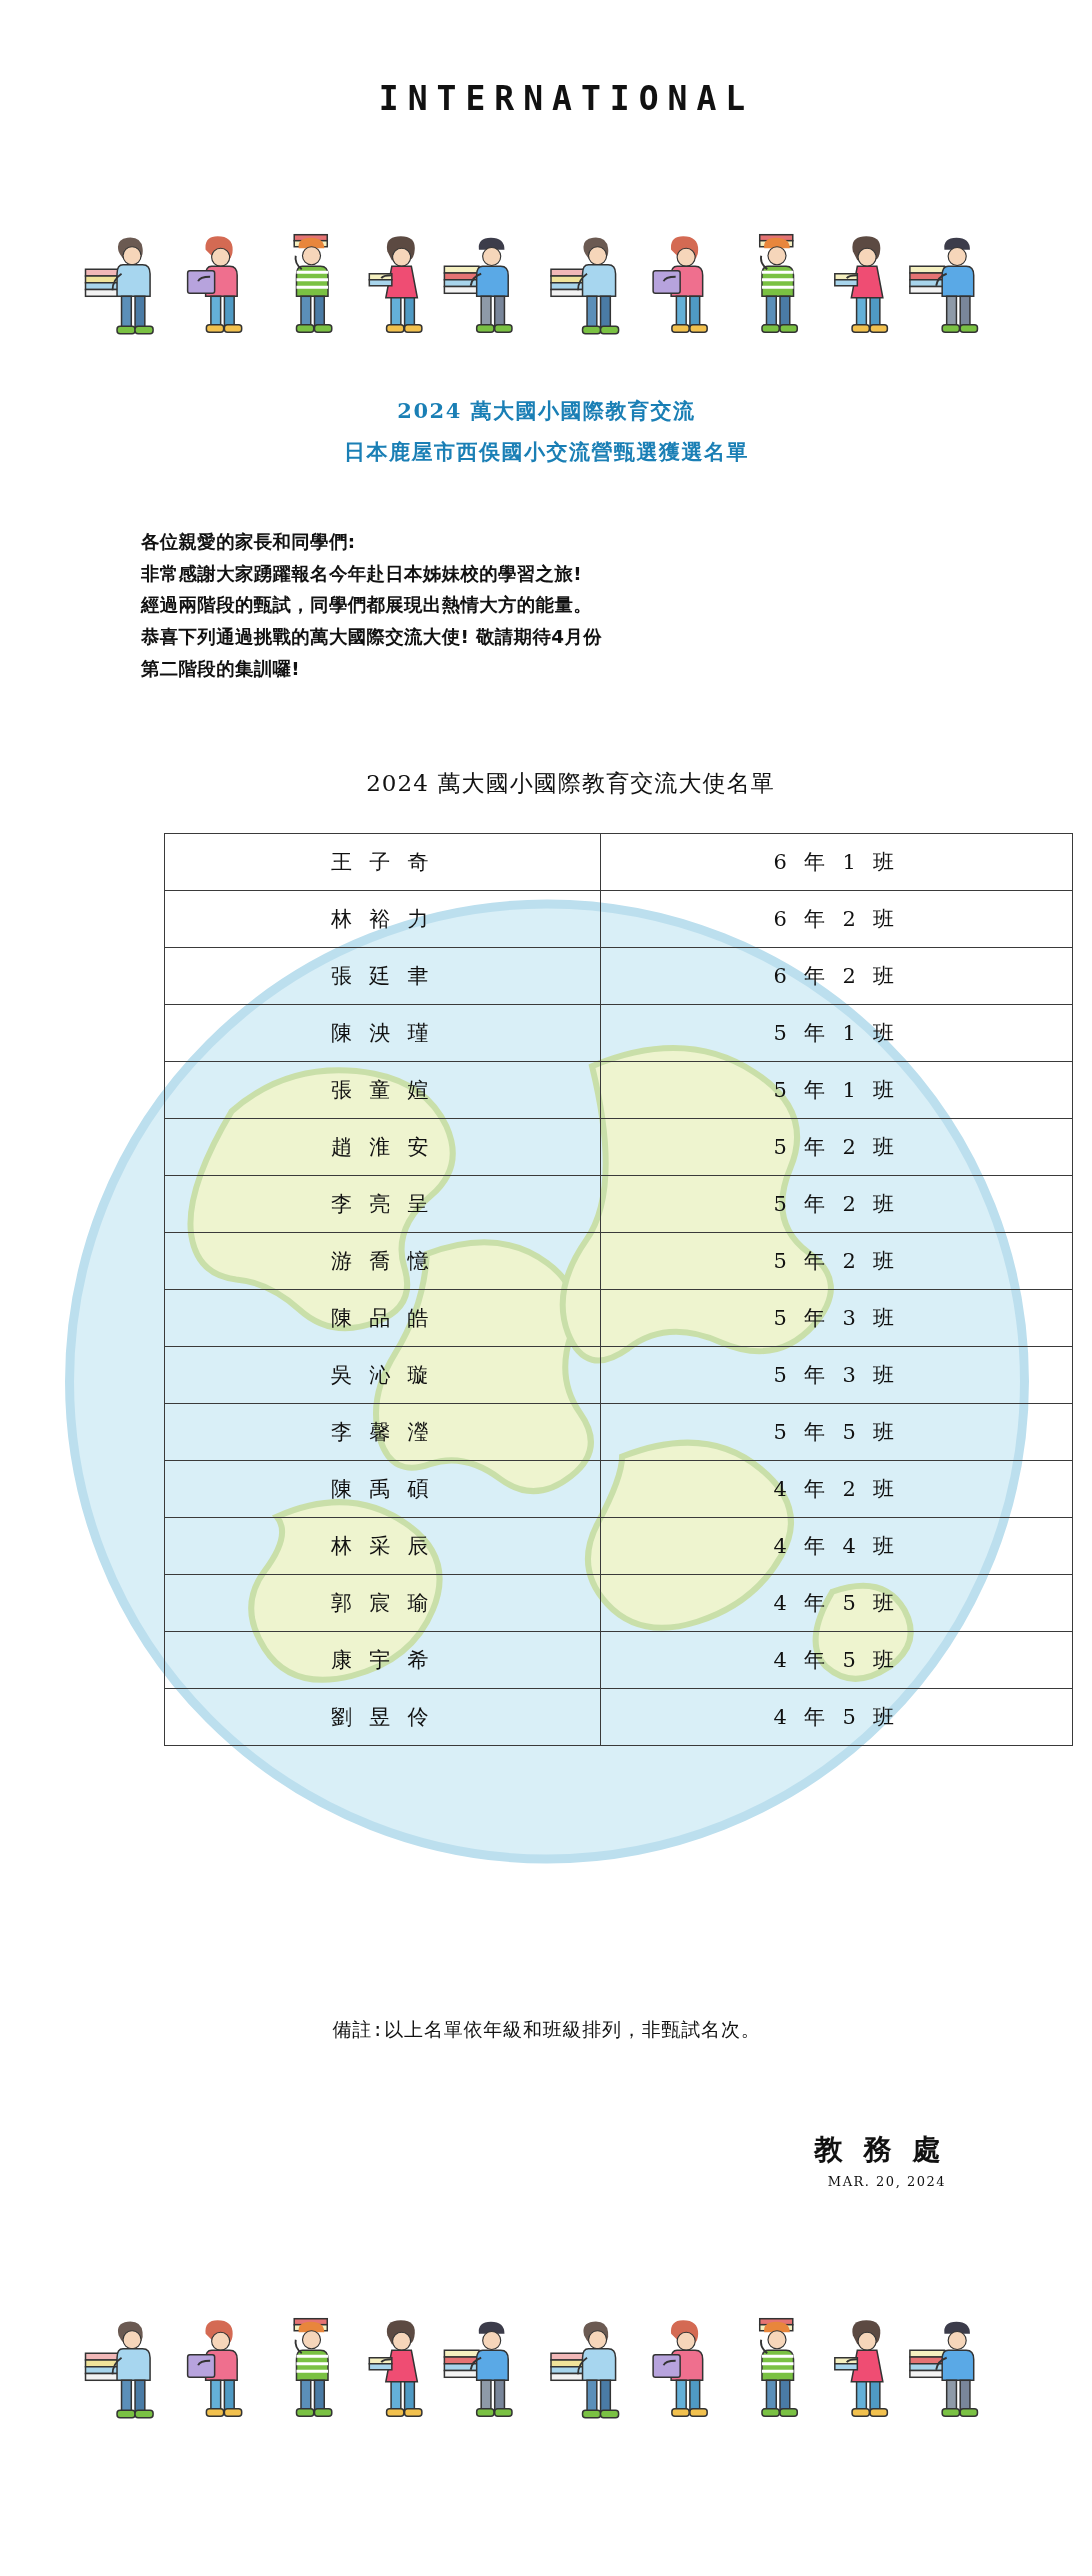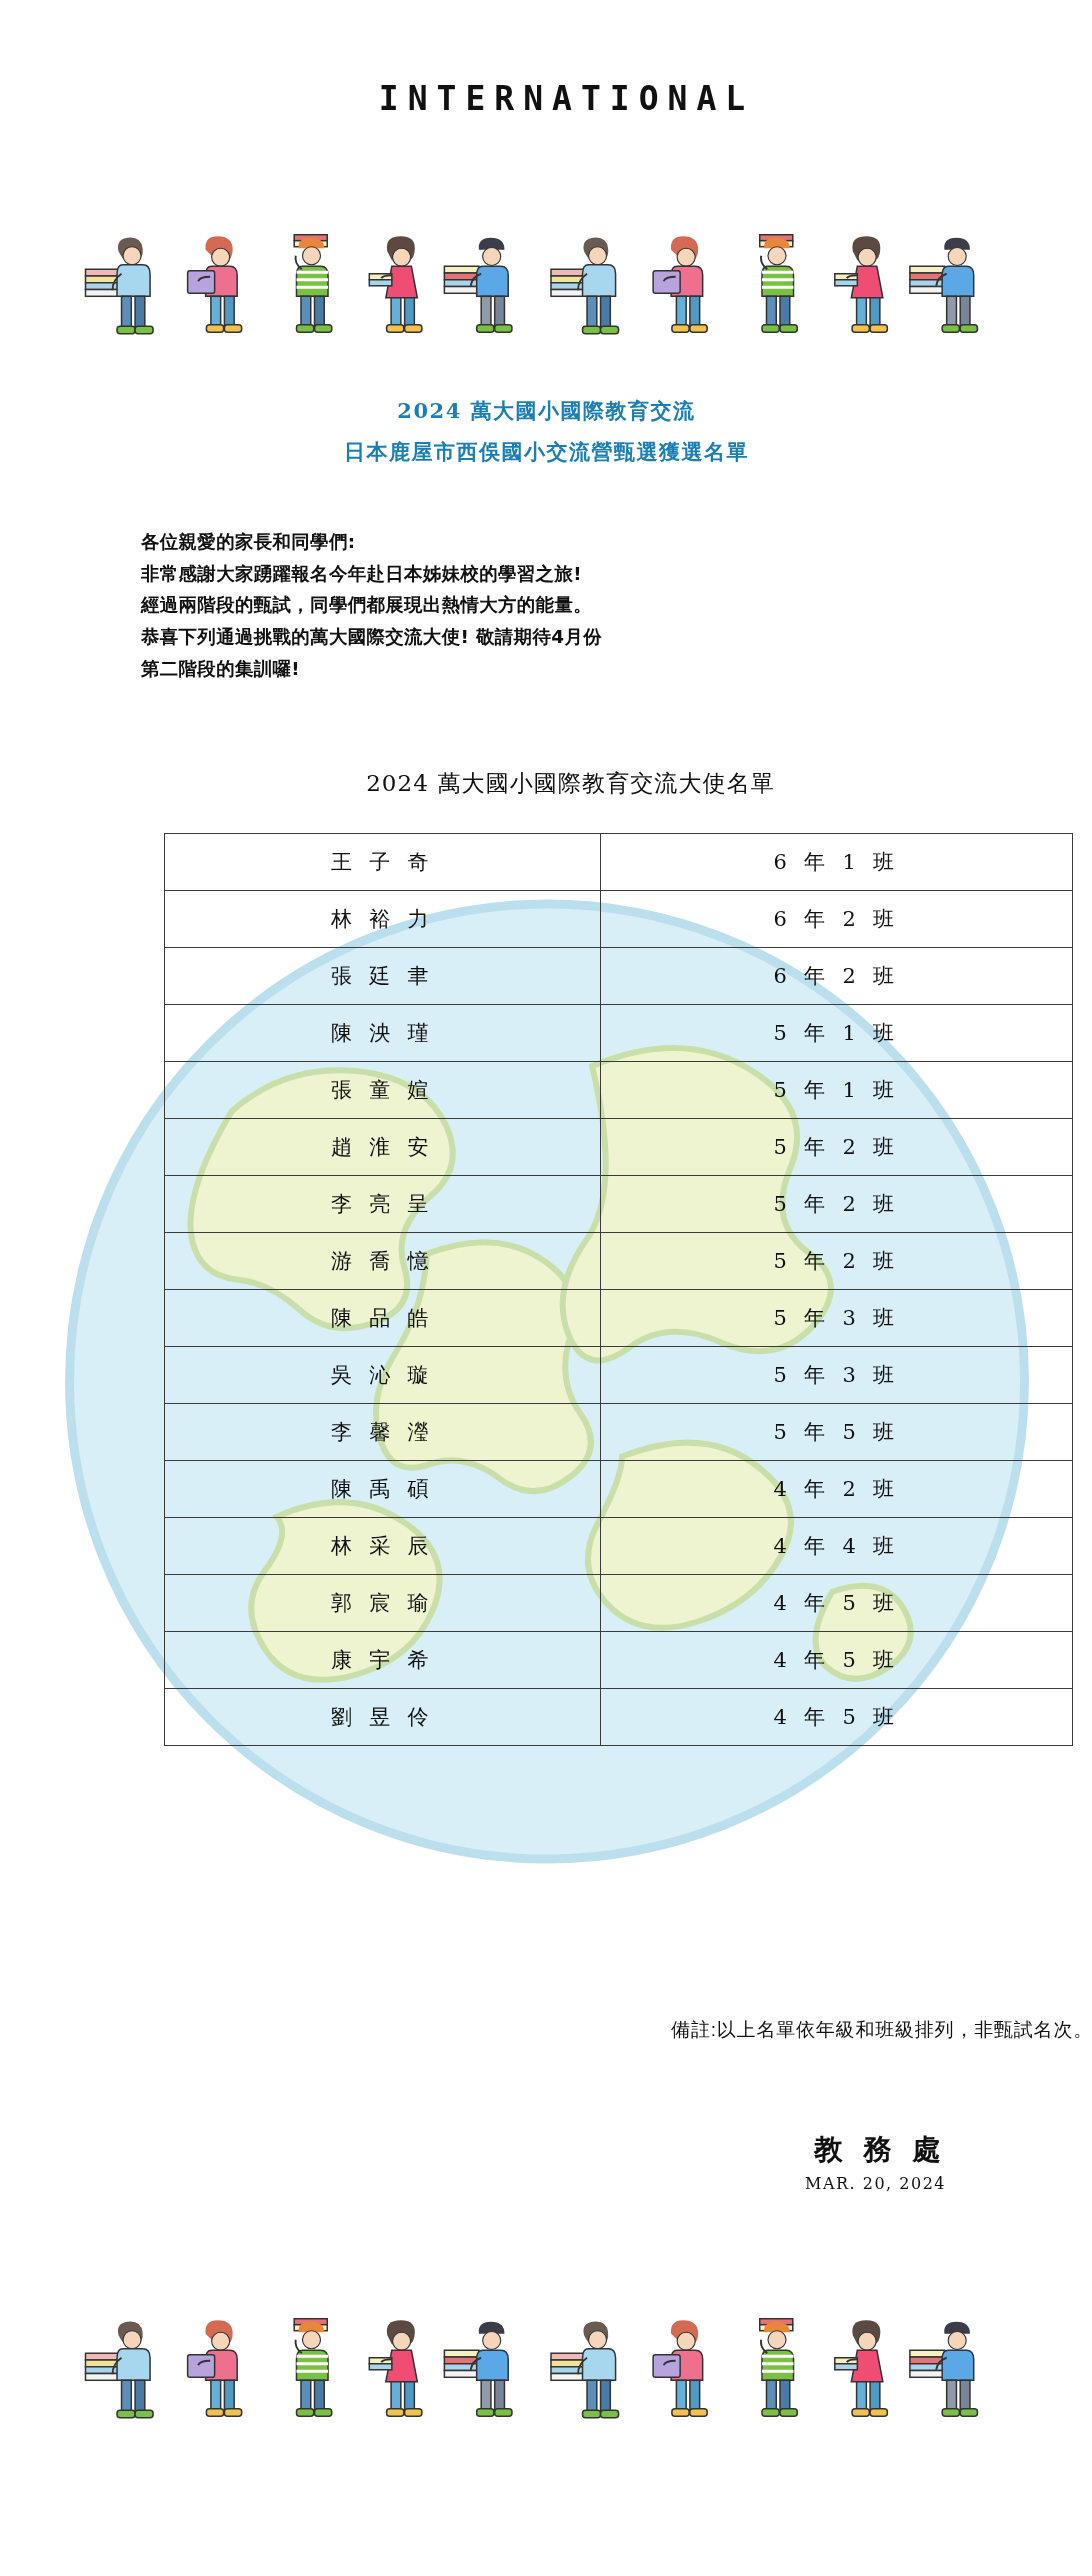--- a/index.html
+++ b/index.html
@@ -132,22 +132,22 @@
   }
   .roster td.name { width: 48%; }
   .roster td.cls { width: 52%; }
 
   
   .note {
     position: absolute;
     left: 0;
     top: 2017px;
     width: 100%;
-    text-align: right;
-    font-family: Liberation Sans, sans-serif;
+    text-align: center;
+    font-family: Liberation Mono, monospace;
     font-size: 19px;
     color: #111111;
     letter-spacing: 0.8px;
     z-index: 3;
   }
 
   
   .sign-office {
     position: absolute;
     right: 147px;
@@ -157,21 +157,21 @@
     font-size: 28.5px;
     letter-spacing: 5.3px;
     color: #111111;
     z-index: 3;
   }
   .sign-date {
     position: absolute;
     right: 147px;
     top: 2174px;
     font-family: "DejaVu Serif", serif;
-    font-size: 16px;
+    font-size: 13px;
     letter-spacing: 1.5px;
     color: #111111;
     z-index: 3;
   }
 </style>
 </head>
 <body>
 
 <div class="globe-wrap">
   <svg viewBox="0 0 660 660" xmlns="http://www.w3.org/2000/svg">

